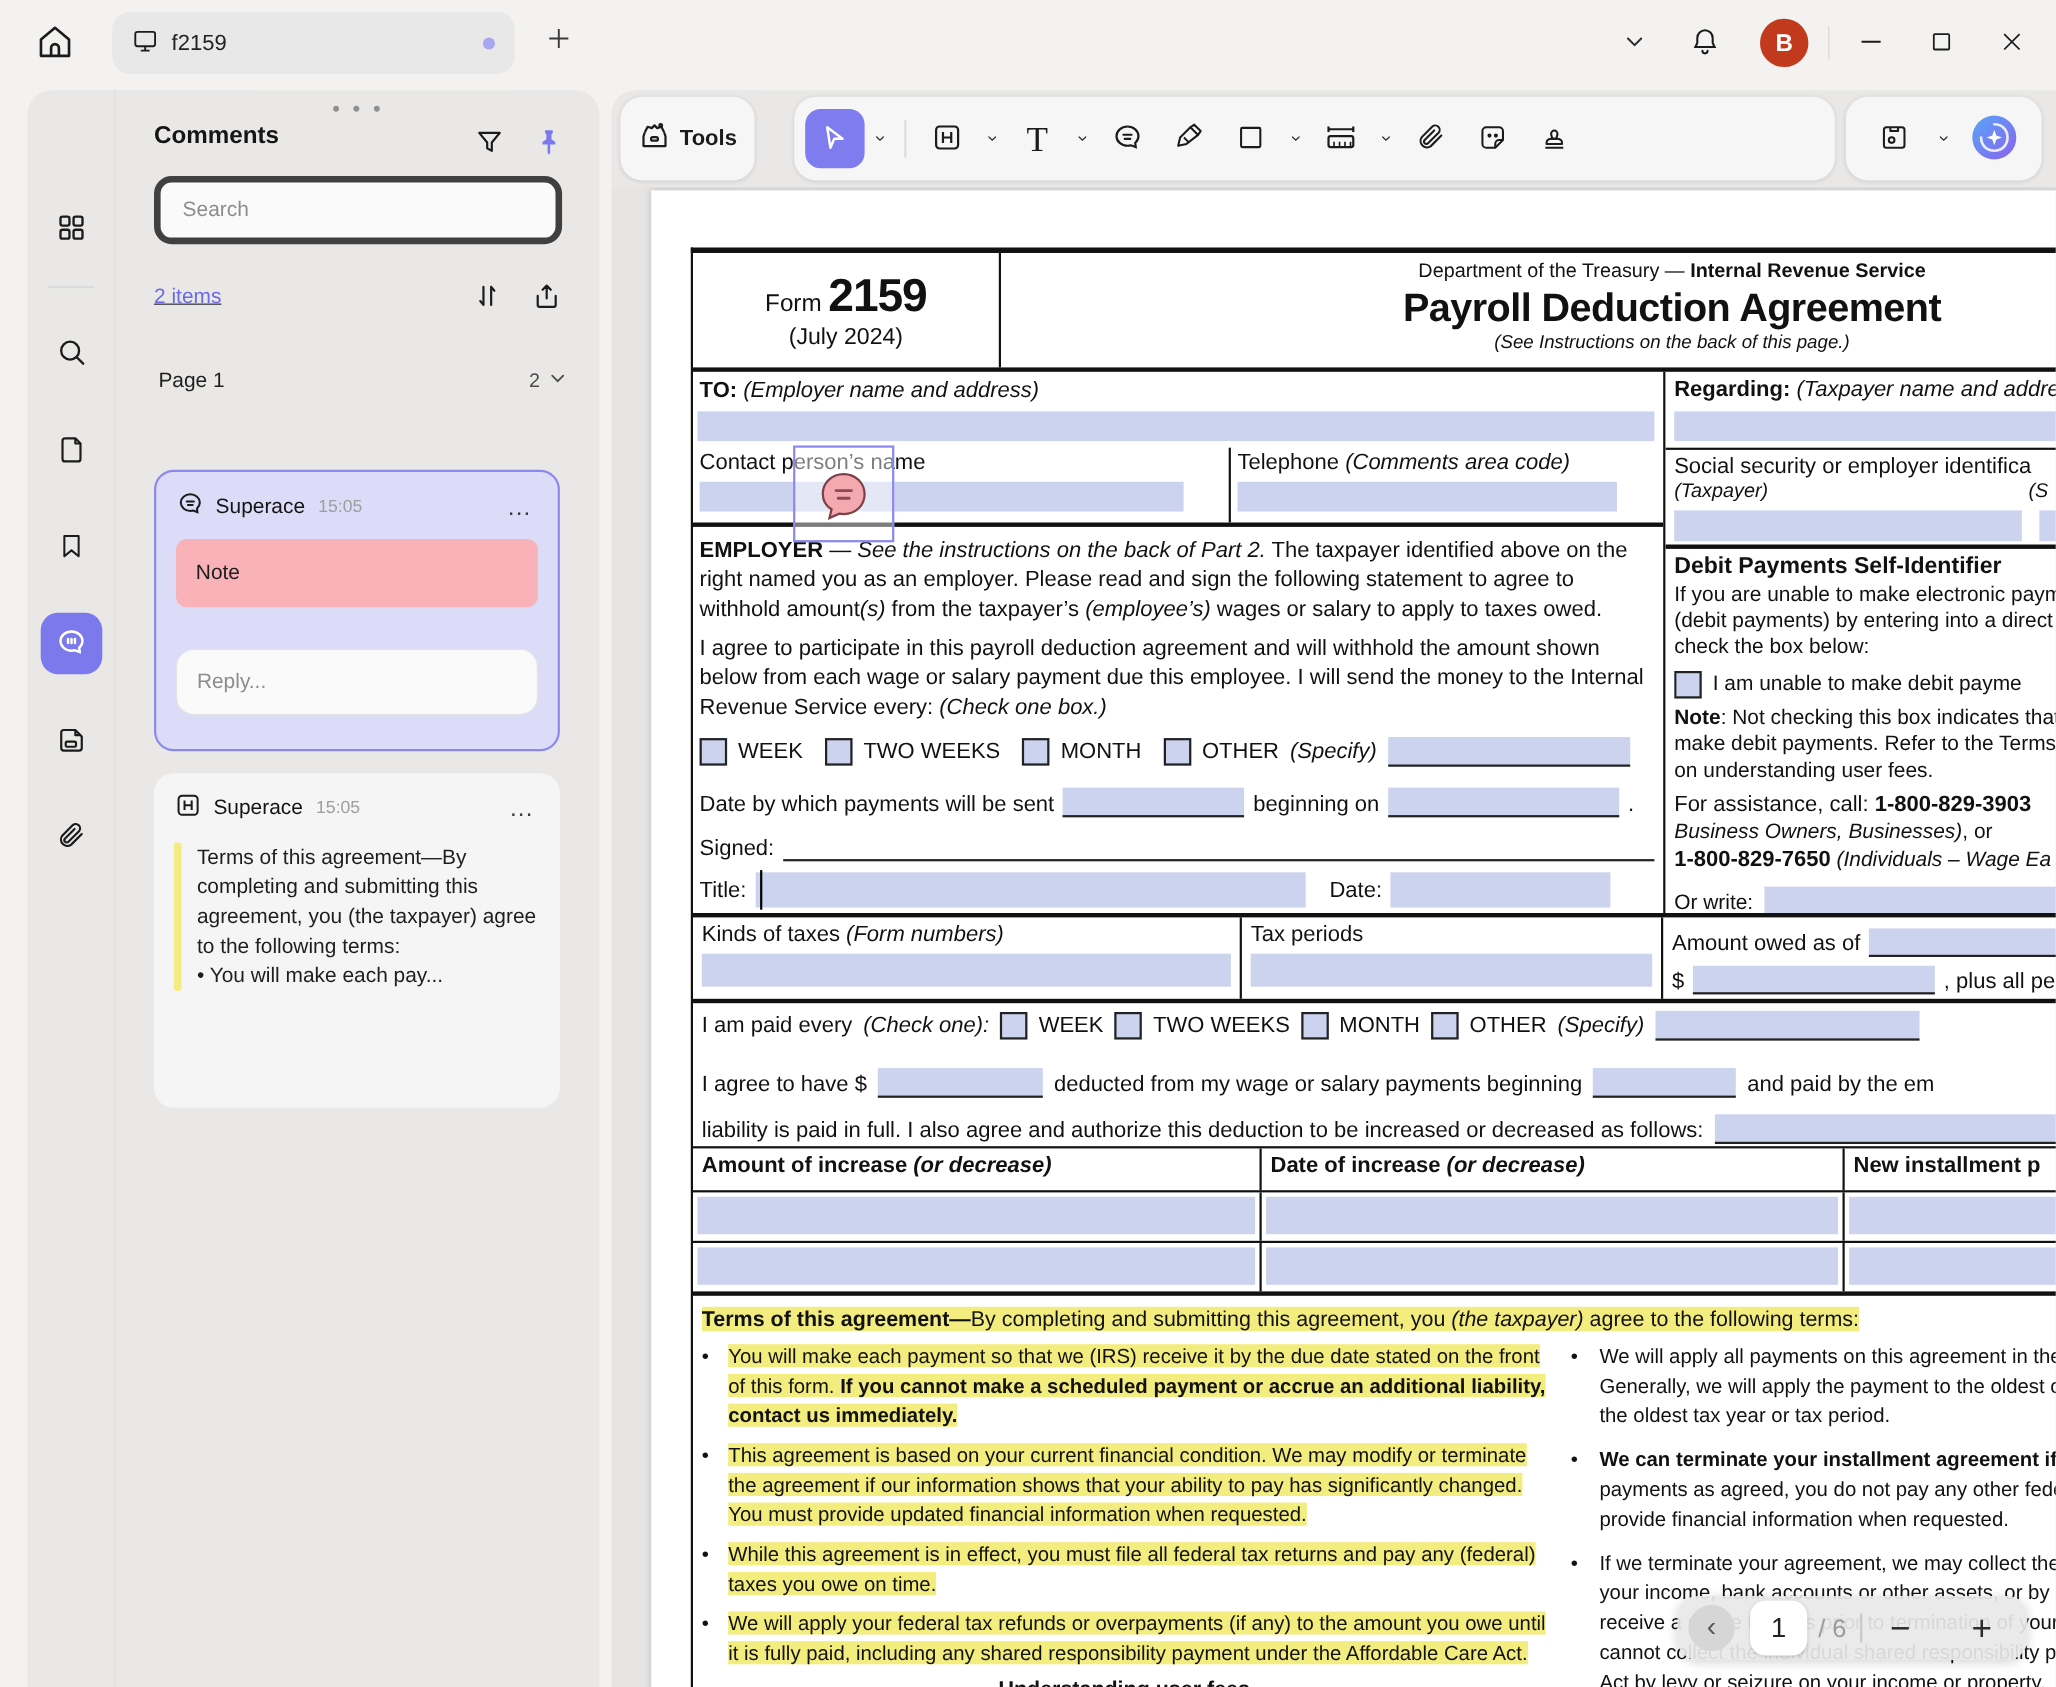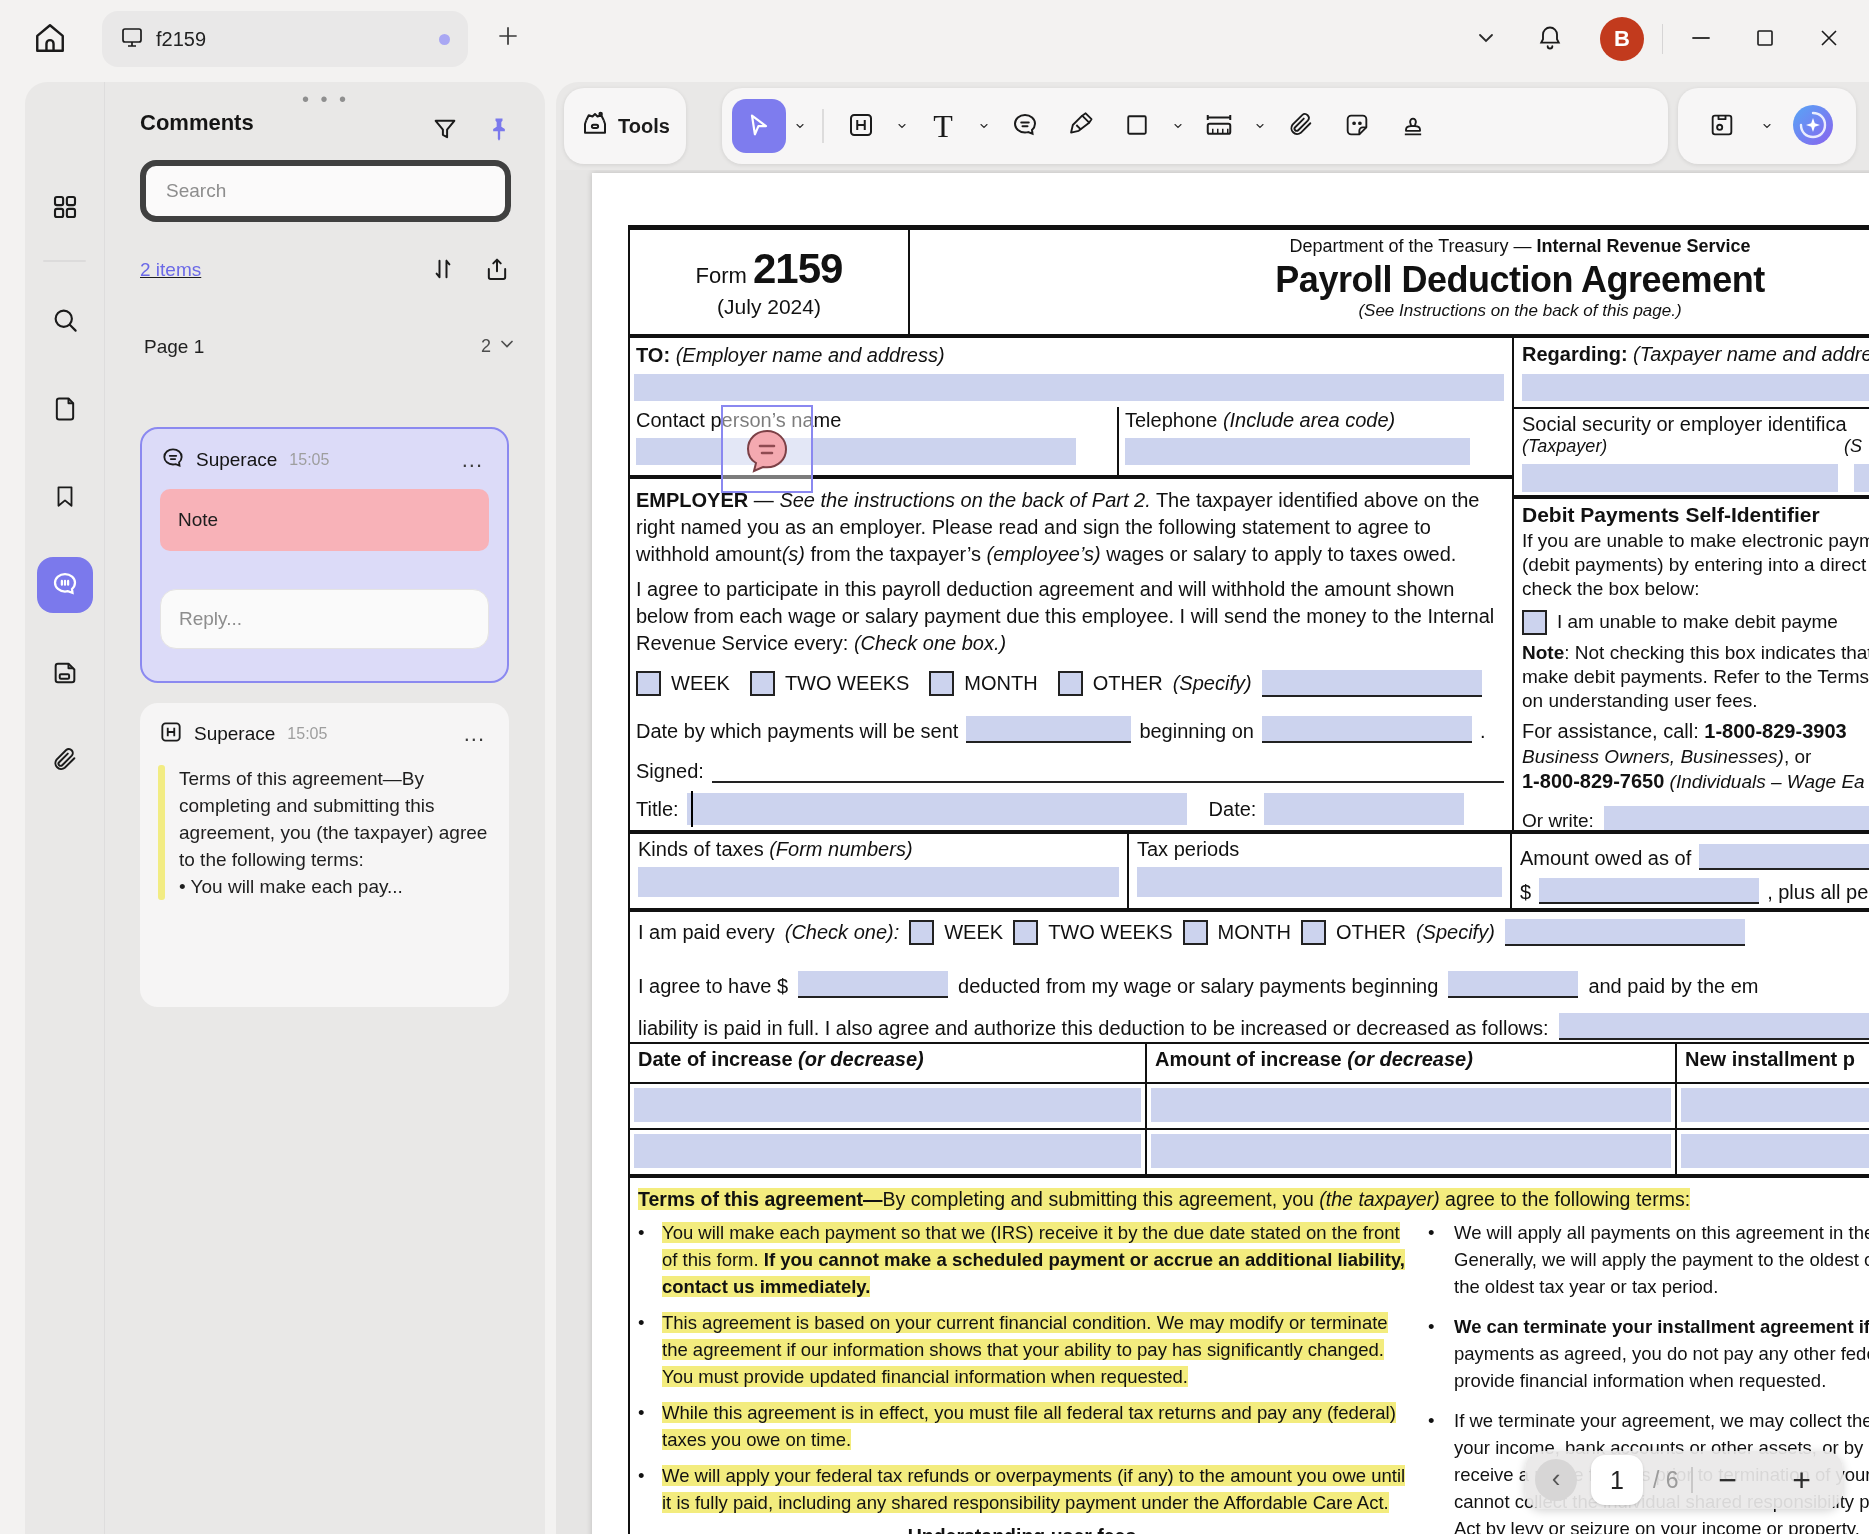--- a/index.html
+++ b/index.html
@@ -602,21 +602,21 @@
           <div class="f-main">
             <div class="fm-left">
               <div class="to-line nw"><span class="b">TO:</span><span class="hint"> (Employer name and address)</span></div>
               <div class="blue bar"></div>
               <div class="contact">
                 <div>
                   <div class="nw">Contact person’s name</div>
                   <div class="blue cfield" style="width:440px"></div>
                 </div>
                 <div class="tele">
-                  <div class="nw"><span>Telephone </span><span class="hint">(Include area code)</span></div>
+                  <div class="nw"><span>Telephone </span><span class="hint">(Comments area code)</span></div>
                   <div class="blue cfield" style="width:345px"></div>
                 </div>
               </div>
               <p class="fp"><span class="b">EMPLOYER</span><span> — </span><span class="i">See the instructions on the back of Part 2.</span><span> The taxpayer identified above on the right named you as an employer. Please read and sign the following statement to agree to withhold amount</span><span class="i">(s)</span><span> from the taxpayer’s </span><span class="i">(employee’s)</span><span> wages or salary to apply to taxes owed.</span></p>
               <p class="fp"><span>I agree to participate in this payroll deduction agreement and will withhold the amount shown below from each wage or salary payment due this employee. I will send the money to the Internal Revenue Service every: </span><span class="i">(Check one box.)</span></p>
               <div class="cb-row">
                 <span class="cbx"></span>
                   <span class="lab">WEEK</span>
                 <span class="cbx"></span>
                   <span class="lab">TWO WEEKS</span>
@@ -729,22 +729,22 @@
             <span class="ufield hv-f2"></span>
             <span>and paid by the em</span>
           </div>
 
           <div class="liab-row">
             <span>liability is paid in full. I also agree and authorize this deduction to be increased or decreased as follows:</span>
             <span class="ufield li-f"></span>
           </div>
 
           <div class="inc-head">
+            <div class="nw"><span>Amount of increase </span><span class="hint">(or decrease)</span></div>
             <div class="nw"><span>Date of increase </span><span class="hint">(or decrease)</span></div>
-            <div class="nw"><span>Amount of increase </span><span class="hint">(or decrease)</span></div>
             <div class="nw"><span>New installment p</span></div>
           </div>
           <div class="inc-row">
             <div>
                 <div class="blue inc-cell"></div>
               </div>
             <div>
                 <div class="blue inc-cell"></div>
               </div>
             <div>

